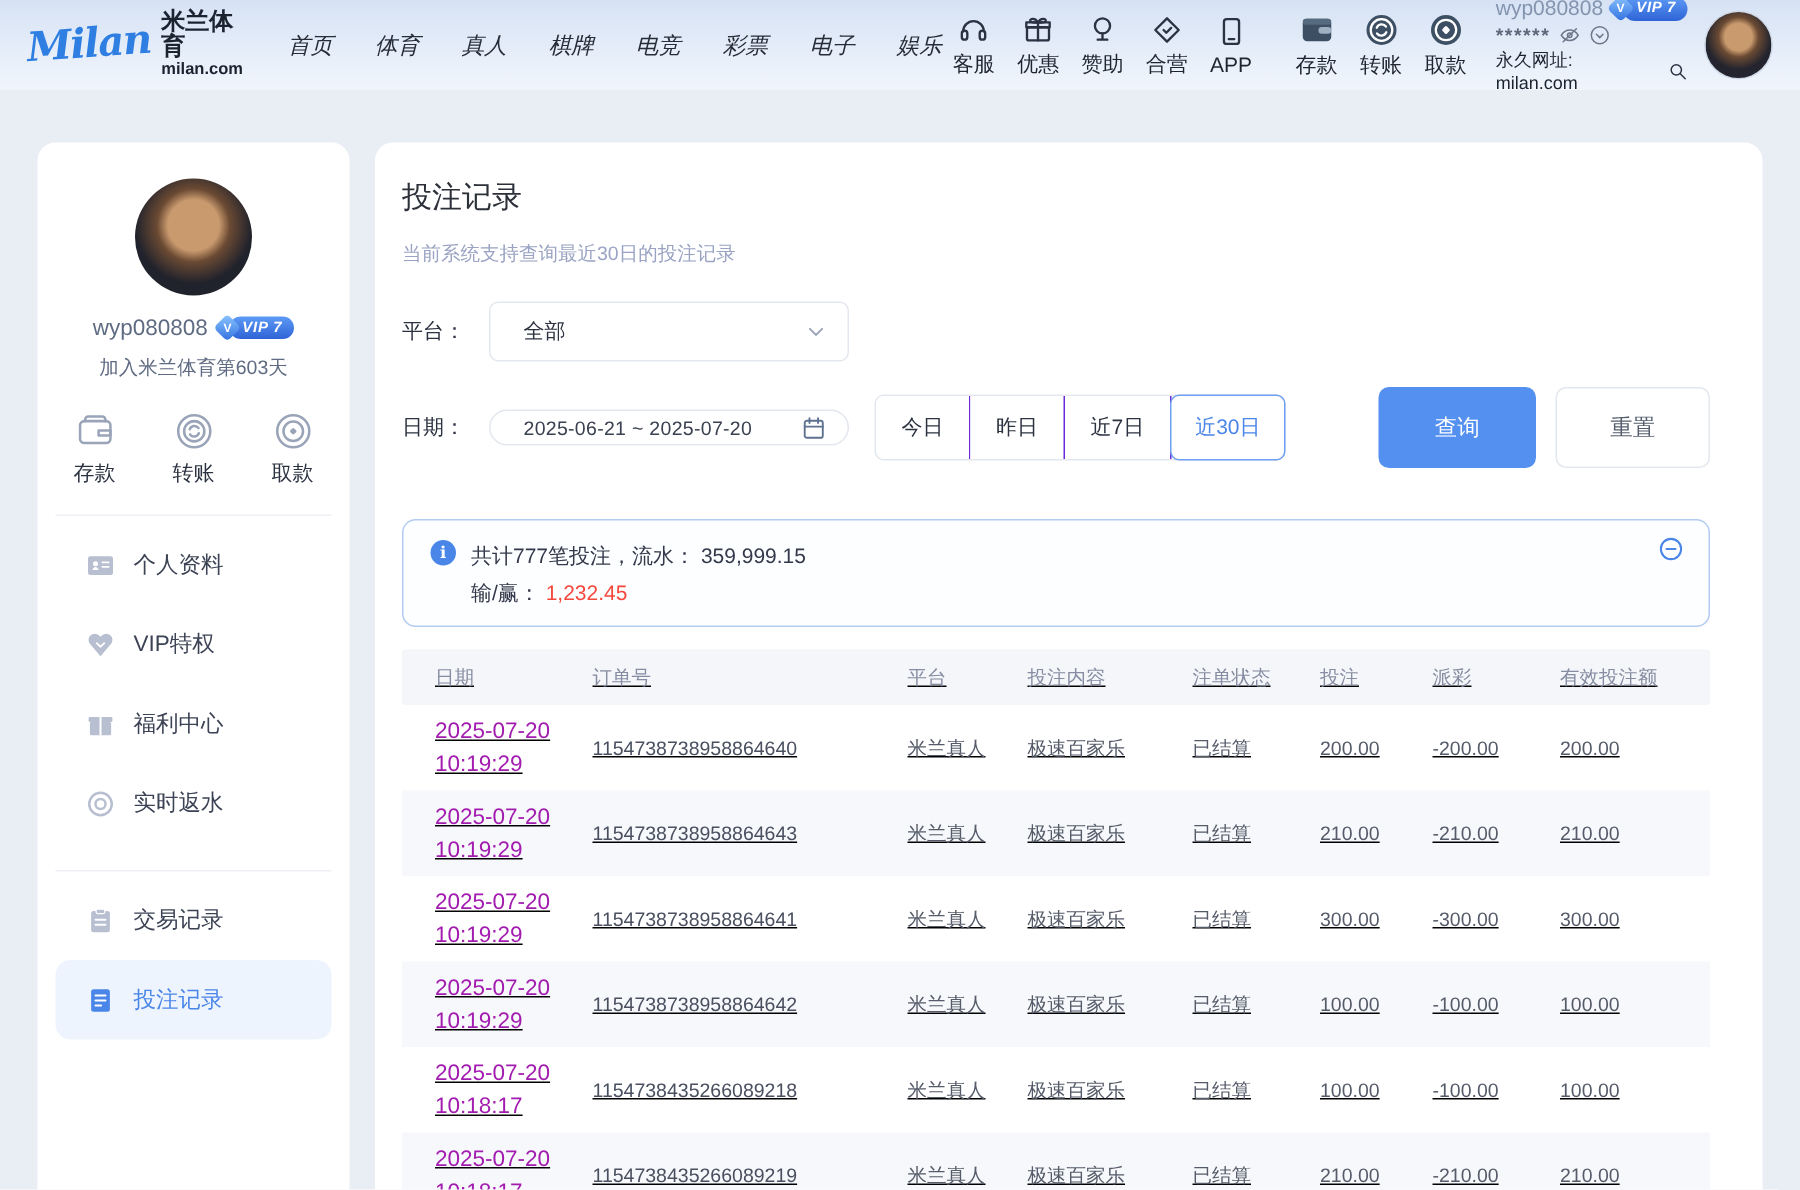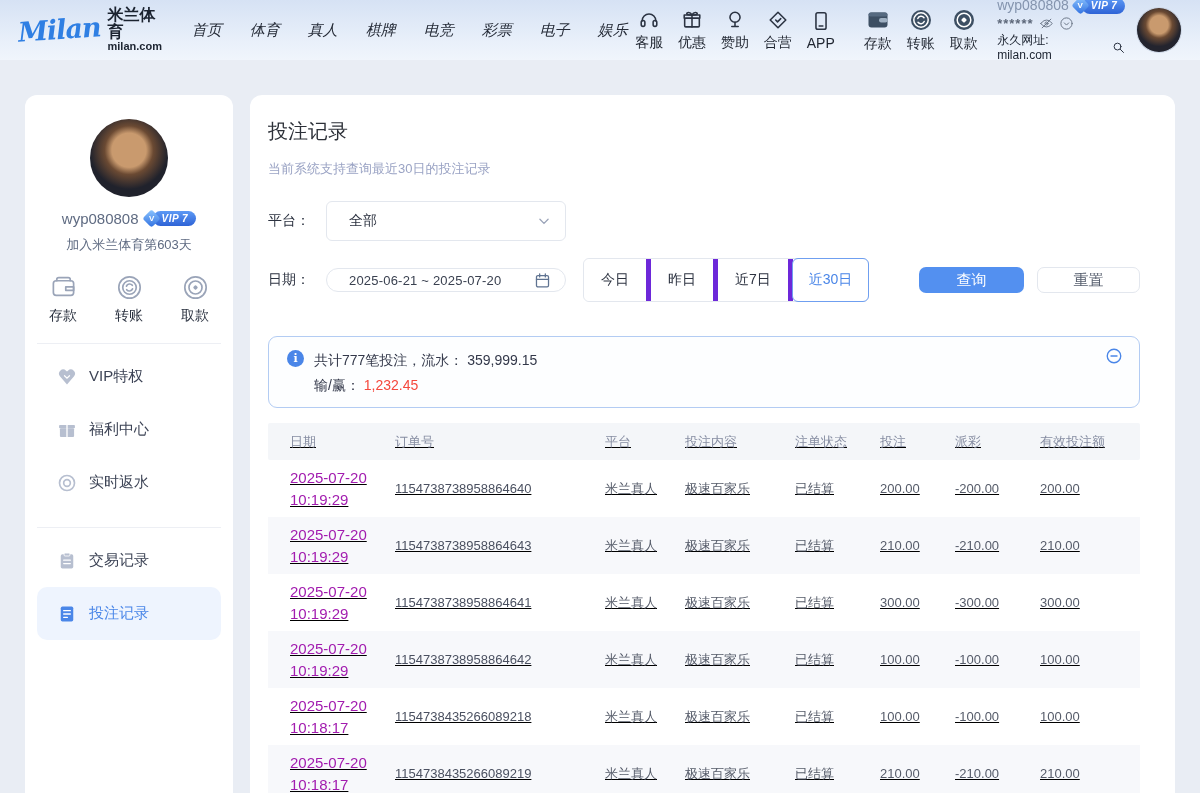--- a/index.html
+++ b/index.html
@@ -81,27 +81,27 @@
   .f-label { width:58px; font-size:14px; color:#2c3240; flex:0 0 auto; }
   .sel-box { width:240px; height:40px; border:1px solid #e3e7ee; border-radius:6px;
     display:flex; align-items:center; padding:0 14px 0 22px; cursor:pointer; background:#fff; }
   .sel-box .val { font-size:14px; color:#2c3240; flex:1; }
   .date-box { width:240px; height:24px; border:1px solid #e3e7ee; border-radius:17px;
     display:flex; align-items:center; padding:0 14px 0 22px; cursor:pointer; background:#fff; }
   .date-box .val { font-size:13px; color:#3a4150; flex:1; letter-spacing:.2px; }
   .shortcuts { display:flex; margin-left:17px; border:1px solid #e3e7ee; border-radius:6px;
     overflow:visible; height:44px; align-items:stretch; }
   .sc-btn { padding:0 17px; display:flex; align-items:center; font-size:14px;
-    color:#2c3240; cursor:pointer; border-right:5px solid #6d28d9; background:#fff;
+    color:#2c3240; cursor:pointer; border-right:1px solid #6d28d9; background:#fff;
     border-radius:6px 0 0 6px; }
   .sc-btn + .sc-btn { border-radius:0; }
   .sc-btn.active { border:1px solid #6f9ff0; color:#4a86e8; border-radius:6px;
     margin:-1px; padding:0 16px; background:#fff; z-index:2; }
   .action-btns { margin-left:auto; display:flex; gap:13px; }
-  .btn { height:26px; border-radius:7px; font-size:15px; display:flex; align-items:center;
+  .btn { height:54px; border-radius:7px; font-size:15px; display:flex; align-items:center;
     justify-content:center; cursor:pointer; }
   .btn-primary { width:105px; background:#5390f0; color:#fff; }
   .btn-ghost { width:103px; background:#fff; border:1px solid #e3e7ee; color:#565e6d; }
 
   .summary { margin-top:34px; border:1px solid #b3ccf3; border-radius:9px;
     padding:11px 16px 10px 16px; display:flex; background:#fdfeff; position:relative; }
   .sum-ic { width:17px; height:17px; border-radius:50%; background:#4a86e8; color:#fff;
     font-size:11px; font-weight:bold; display:flex; align-items:center; justify-content:center;
     margin:2px 10px 0 2px; flex:0 0 auto; font-family:"DejaVu Serif",serif; }
   .sum-lines { font-size:14px; color:#33384a; line-height:1.75; }
@@ -283,20 +283,29 @@
         </svg>
       <span class="lab">取款</span>
     </div>
   </div>
 
   <div class="sb-divider"></div>
 
   <div class="sb-menu">
     <div class="sb-item">
       <svg class="mic" viewBox="0 0 24 24">
+          <rect x="2" y="4.5" width="20" height="15" rx="2" fill="currentColor"></rect>
+          <circle cx="8" cy="10.5" r="2" fill="#fff"></circle>
+          <path d="M5.5 15.5c.5-1.6 1.5-2.3 2.5-2.3s2 .7 2.5 2.3" fill="#fff"></path>
+          <path d="M13.5 9.5h5M13.5 13h5" stroke="#fff" stroke-width="1.4" stroke-linecap="round"></path>
+        </svg>
+      <span>个人资料</span>
+    </div>
+    <div class="sb-item">
+      <svg class="mic" viewBox="0 0 24 24">
           <path d="M12 21L3.5 11a5 5 0 0 1 .4-6.6 5 5 0 0 1 7 0l1.1 1 1.1-1a5 5 0 0 1 7 0 5 5 0 0 1 .4 6.6z" fill="currentColor"></path>
           <path d="M9 10.5l3 2.8 3-2.8" stroke="#fff" stroke-width="1.5" fill="none" stroke-linecap="round"></path>
         </svg>
       <span>VIP特权</span>
     </div>
     <div class="sb-item">
       <svg class="mic" viewBox="0 0 24 24">
           <rect x="3.5" y="10" width="17" height="10.5" rx="1.2" fill="currentColor"></rect>
           <rect x="2.5" y="6" width="19" height="4" rx="1" fill="currentColor"></rect>
           <path d="M12 6v14.5" stroke="#fff" stroke-width="1.6"></path>

